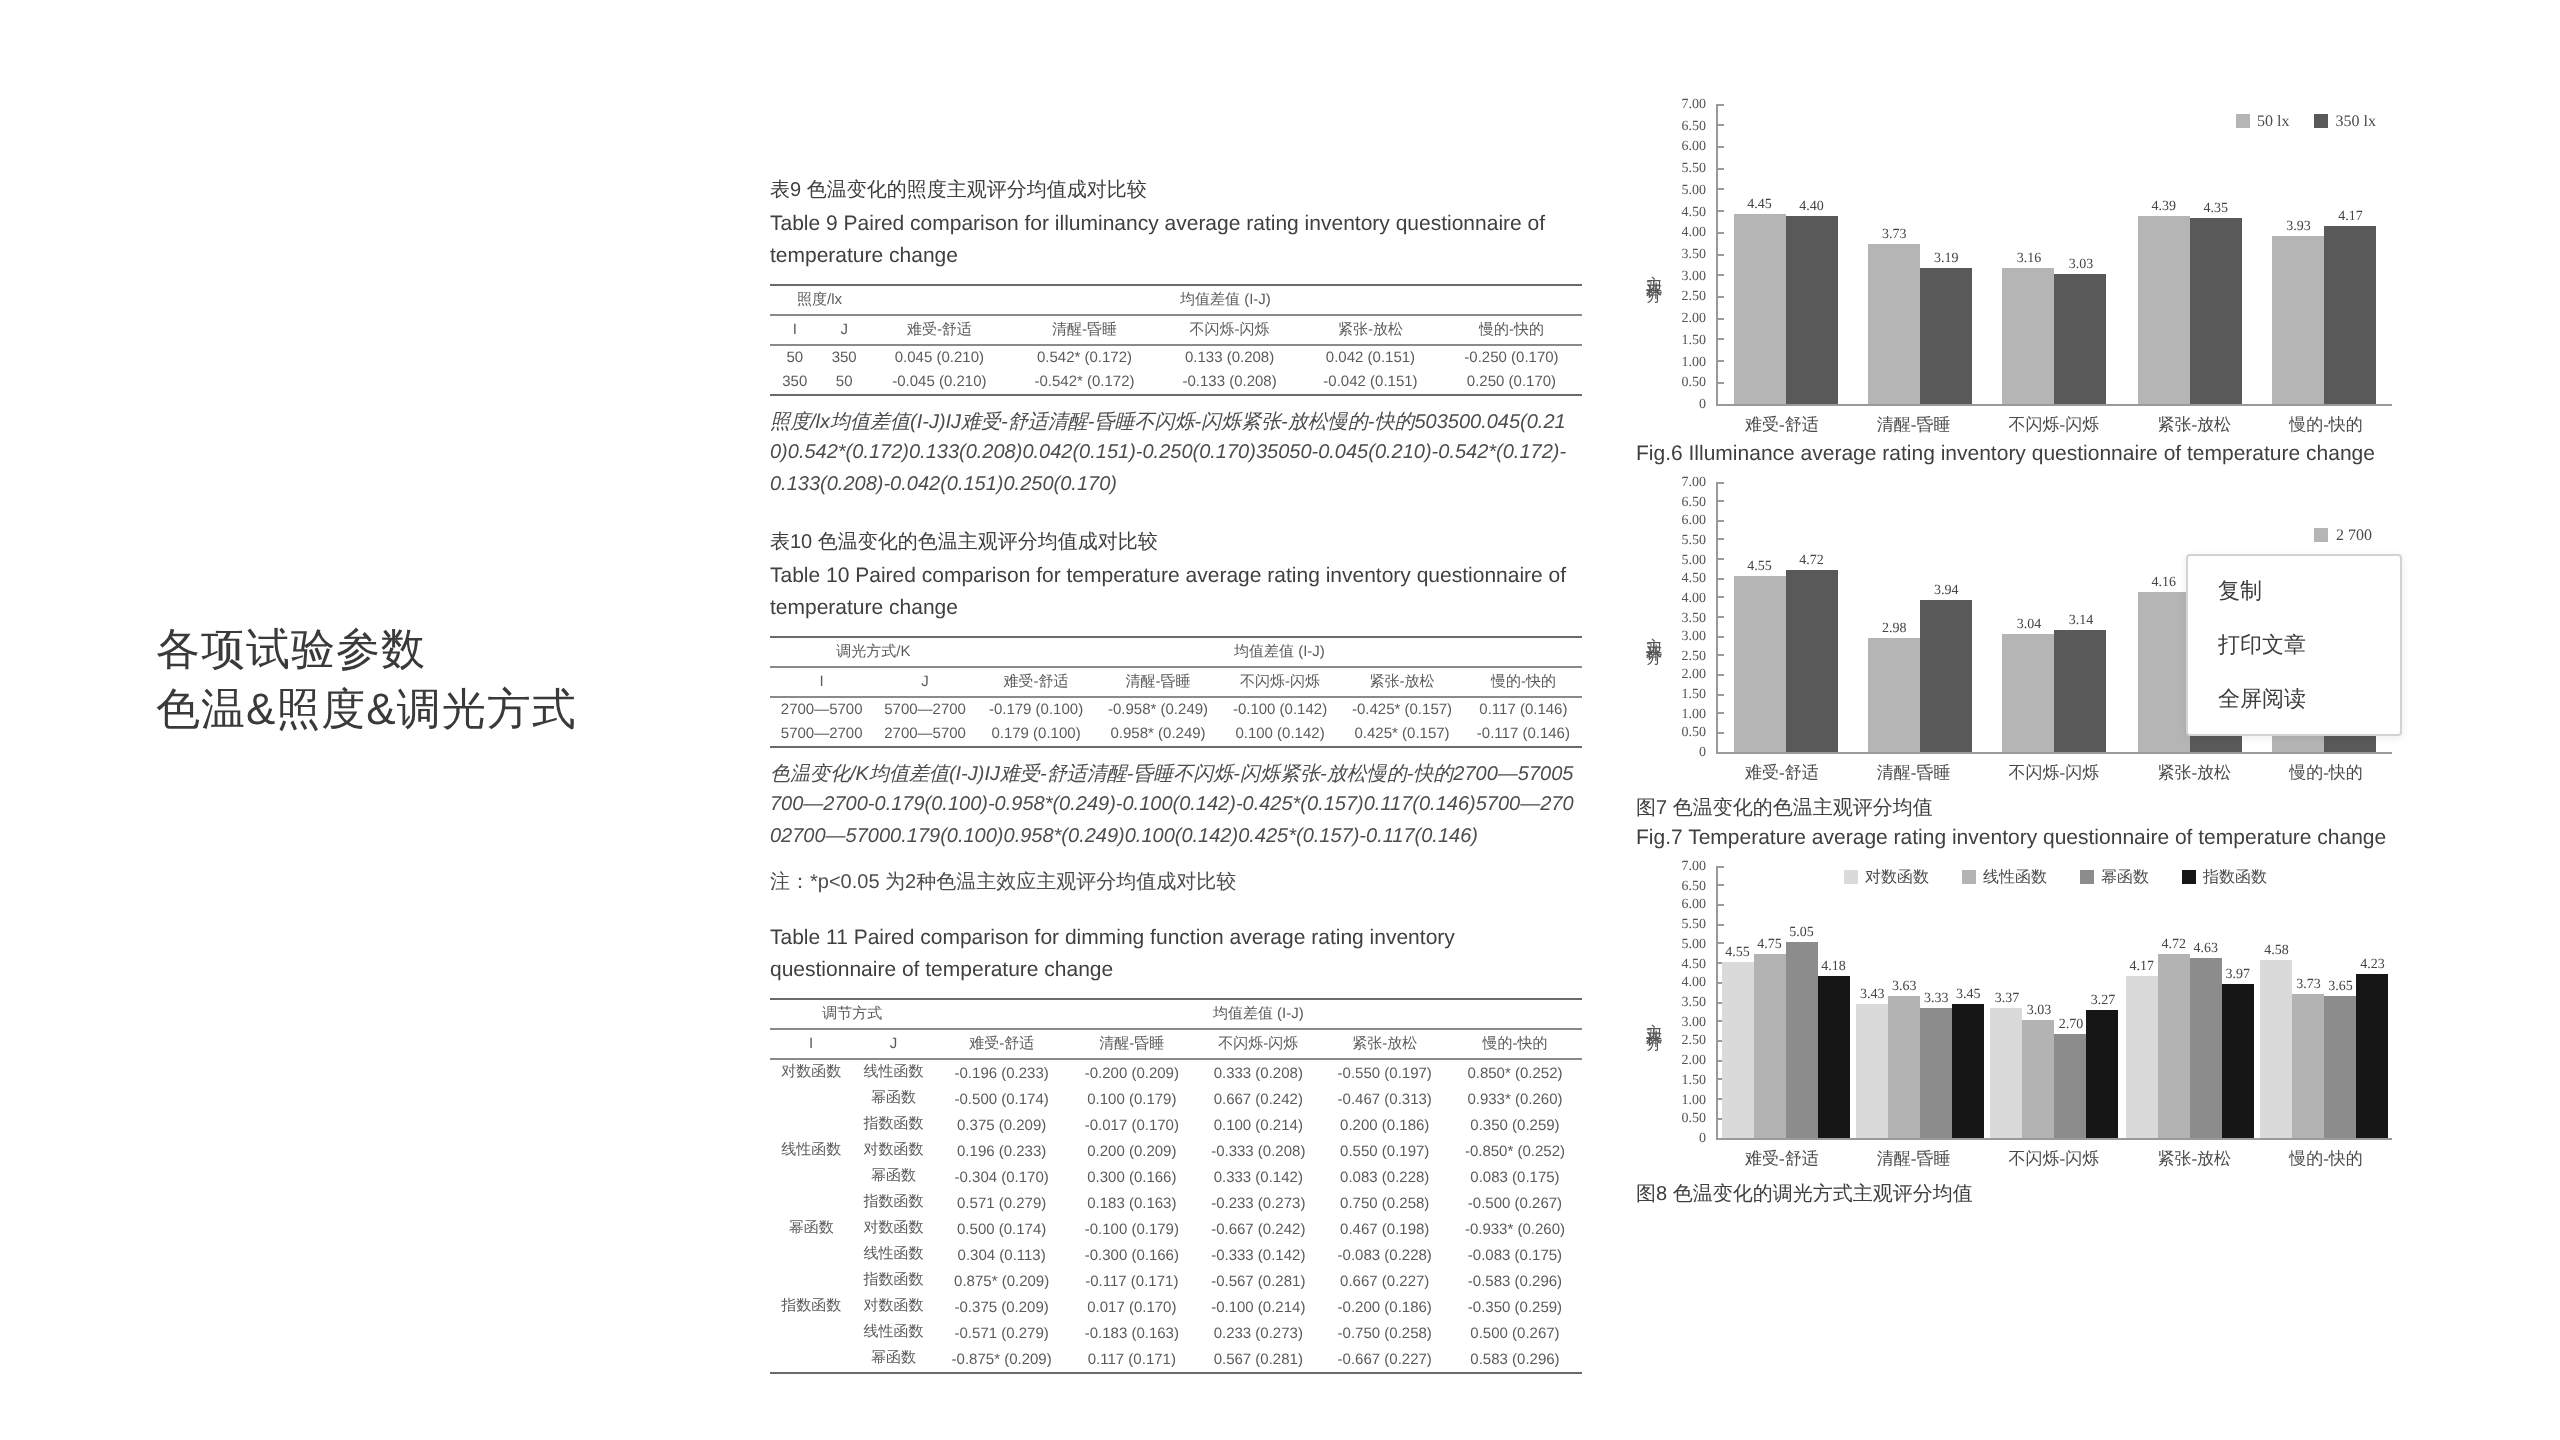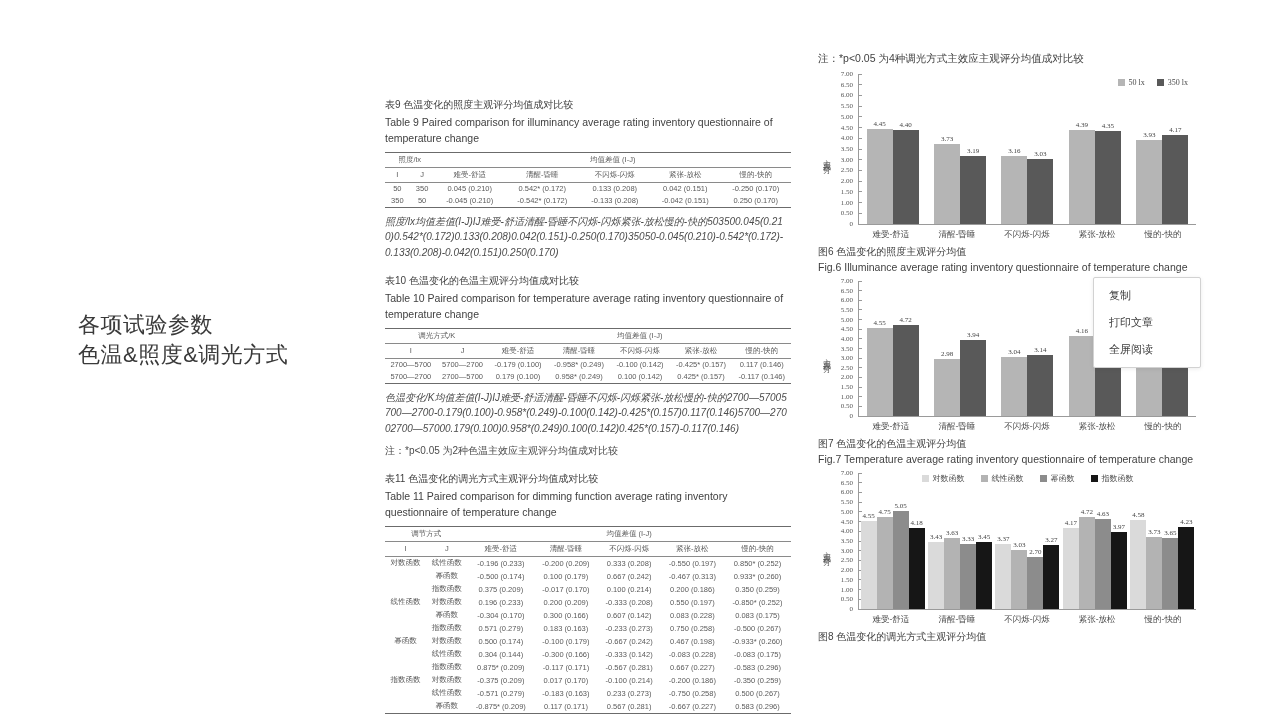--- a/index.html
+++ b/index.html
@@ -6,21 +6,21 @@
   body{
     width:1280px;height:720px;position:relative;overflow:hidden;
     background:#ffffff;
     font-family:"Liberation Sans","DejaVu Sans",sans-serif;
     color:#3d3d3d;
   }
   
   .slide-title{position:absolute;left:78px;top:310px;font-size:22px;line-height:1.38;color:#3a3a3a;letter-spacing:0.5px;}
   
   .tables-col{position:absolute;left:385px;top:88px;width:406px;}
-  .table-section{margin-bottom:14px;margin-top:10px;}
+  .table-section{margin-bottom:14px;}
   .cap-cn{font-size:10px;color:#3f3f3f;margin-bottom:3px;}
   .cap-en{font-size:10.5px;color:#3f3f3f;line-height:1.5;margin-bottom:5px;}
   table.dtable{width:100%;border-collapse:collapse;font-size:7.5px;color:#5a5a5a;
     border-top:1.2px solid #6b6b6b;border-bottom:1.2px solid #6b6b6b;margin:2px 0 6px 0;}
   table.dtable td{padding:1.5px 1px;text-align:center;white-space:nowrap;font-weight:normal;}
   tr.grp-row td{border-bottom:0.8px solid #8a8a8a;padding:2px 6px;}
   tr.col-row td{border-bottom:0.8px solid #8a8a8a;padding:2px 1px;}
   .para{font-size:10px;line-height:1.55;color:#4c4c4c;word-break:break-all;margin:4px 0 8px 0;font-style:italic;}
   .note-line{font-size:10px;color:#4c4c4c;margin:8px 0 10px 0;}
   
@@ -136,21 +136,20 @@
             <td>0.100 (0.142)</td>
             <td>0.425* (0.157)</td>
             <td>-0.117 (0.146)</td>
           </tr>
         </tbody>
       </table>
       <div class="para">色温变化/K均值差值(I-J)IJ难受-舒适清醒-昏睡不闪烁-闪烁紧张-放松慢的-快的2700—57005700—2700-0.179(0.100)-0.958*(0.249)-0.100(0.142)-0.425*(0.157)0.117(0.146)5700—27002700—57000.179(0.100)0.958*(0.249)0.100(0.142)0.425*(0.157)-0.117(0.146)</div>
       <div class="note-line">注：*p&lt;0.05 为2种色温主效应主观评分均值成对比较</div>
     </div>
     <div class="table-section">
-      <div class="cap-cn">表11 色温变化的调光方式主观评分均值成对比较</div>
       <div class="cap-en">Table 11 Paired comparison for dimming function average rating inventory questionnaire of temperature change</div>
       <table class="dtable">
         <tbody>
           <tr class="grp-row">
             <td colspan="2">调节方式</td>
             <td colspan="5">均值差值 (I-J)</td>
           </tr>
           <tr class="col-row">
             <td>I</td>
             <td>J</td>
@@ -194,21 +193,21 @@
             <td>0.200 (0.209)</td>
             <td>-0.333 (0.208)</td>
             <td>0.550 (0.197)</td>
             <td>-0.850* (0.252)</td>
           </tr>
           <tr>
             <td></td>
             <td>幂函数</td>
             <td>-0.304 (0.170)</td>
             <td>0.300 (0.166)</td>
-            <td>0.607 (0.142)</td>
+            <td>0.333 (0.142)</td>
             <td>0.083 (0.228)</td>
             <td>0.083 (0.175)</td>
           </tr>
           <tr>
             <td></td>
             <td>指数函数</td>
             <td>0.571 (0.279)</td>
             <td>0.183 (0.163)</td>
             <td>-0.233 (0.273)</td>
             <td>0.750 (0.258)</td>
@@ -219,21 +218,21 @@
             <td>对数函数</td>
             <td>0.500 (0.174)</td>
             <td>-0.100 (0.179)</td>
             <td>-0.667 (0.242)</td>
             <td>0.467 (0.198)</td>
             <td>-0.933* (0.260)</td>
           </tr>
           <tr>
             <td></td>
             <td>线性函数</td>
-            <td>0.304 (0.144)</td>
+            <td>0.304 (0.113)</td>
             <td>-0.300 (0.166)</td>
             <td>-0.333 (0.142)</td>
             <td>-0.083 (0.228)</td>
             <td>-0.083 (0.175)</td>
           </tr>
           <tr>
             <td></td>
             <td>指数函数</td>
             <td>0.875* (0.209)</td>
             <td>-0.117 (0.171)</td>
@@ -267,21 +266,20 @@
             <td>0.567 (0.281)</td>
             <td>-0.667 (0.227)</td>
             <td>0.583 (0.296)</td>
           </tr>
         </tbody>
       </table>
     </div>
   </div>
 
 <div class="charts-col">
-  <div class="rc-note">注：*p&lt;0.05 为4种调光方式主效应主观评分均值成对比较</div>
   <div id="charts-host">
       <div class="chart">
         <div class="ylab">主观评分</div>
         <div class="plot" style="height: 150px;">
           <div class="ytick" style="bottom: -4px;">0</div>
           <div class="ytick" style="bottom: 6.71429px;">0.50</div>
           <div class="ymark" style="bottom: 10.2143px;"></div>
           <div class="ytick" style="bottom: 17.4286px;">1.00</div>
           <div class="ymark" style="bottom: 20.9286px;"></div>
           <div class="ytick" style="bottom: 28.1429px;">1.50</div>
@@ -372,21 +370,20 @@
           </div>
         </div>
         <div class="xlabels">
           <div>难受-舒适</div>
           <div>清醒-昏睡</div>
           <div>不闪烁-闪烁</div>
           <div>紧张-放松</div>
           <div>慢的-快的</div>
         </div>
       </div>
-      <div class="fig-cap-cn">图6 色温变化的照度主观评分均值</div>
       <div class="fig-cap-en">Fig.6 Illuminance average rating inventory questionnaire of temperature change</div>
       <div class="chart">
         <div class="ylab">主观评分</div>
         <div class="plot" style="height: 135px;">
           <div class="ytick" style="bottom: -4px;">0</div>
           <div class="ytick" style="bottom: 5.64286px;">0.50</div>
           <div class="ymark" style="bottom: 9.14286px;"></div>
           <div class="ytick" style="bottom: 15.2857px;">1.00</div>
           <div class="ymark" style="bottom: 18.7857px;"></div>
           <div class="ytick" style="bottom: 24.9286px;">1.50</div>

